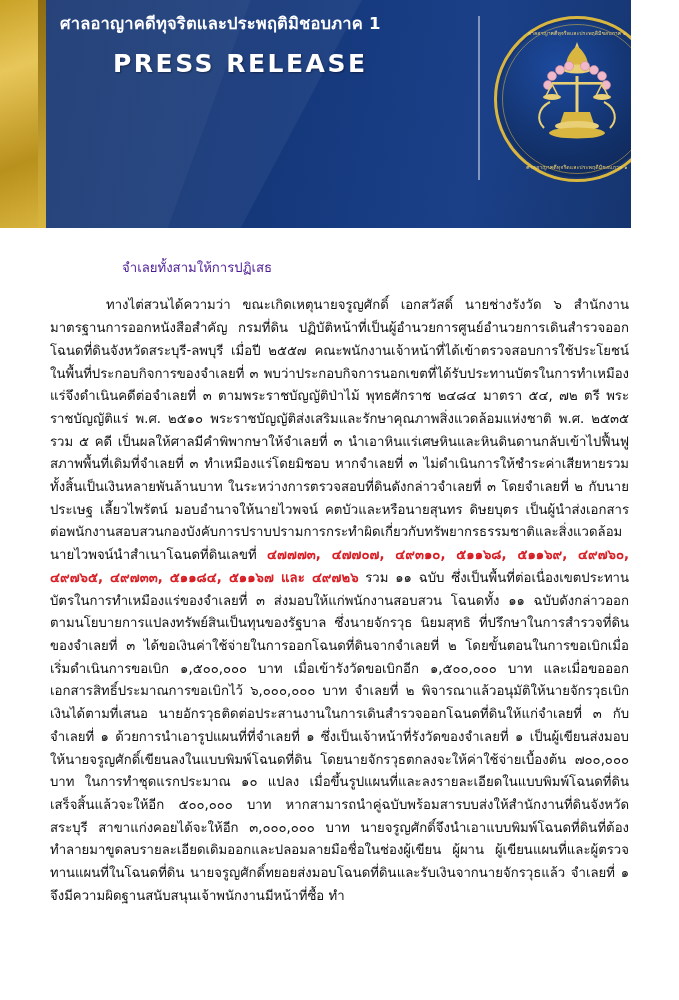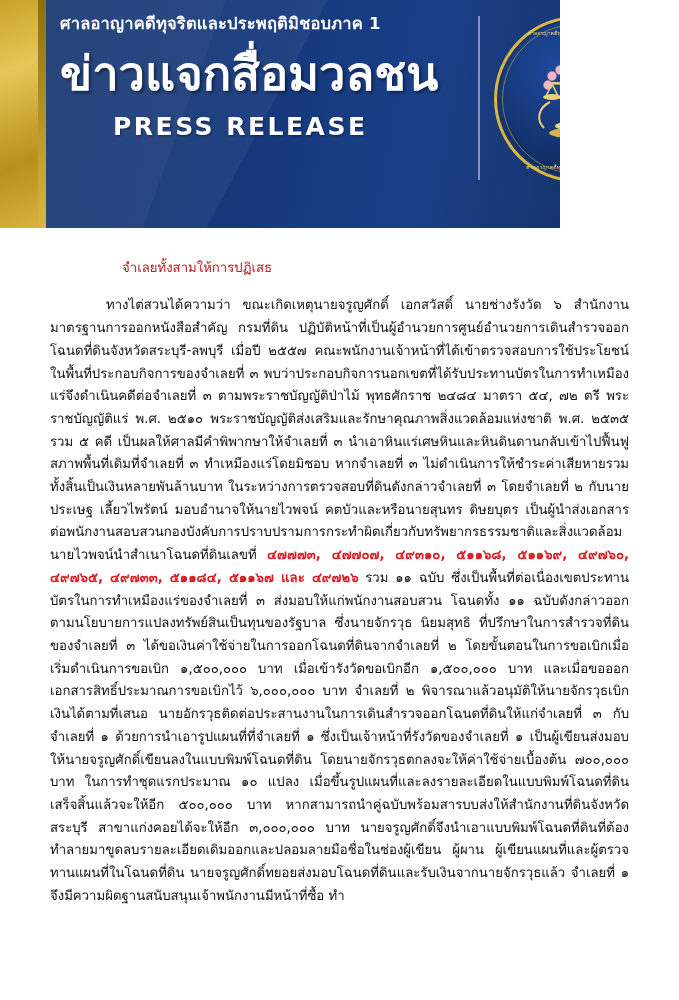--- a/index.html
+++ b/index.html
@@ -11,21 +11,21 @@
     height: 1000px;
     background: #ffffff;
     font-family: "DejaVu Sans", "Liberation Sans", sans-serif;
     overflow: hidden;
     position: relative;
   }
 
   
   .header {
     position: relative;
-    width: 560px;
+    width: 631px;
     height: 228px;
     background: linear-gradient(100deg, #12306b 0%, #15387b 45%, #1b4088 75%, #16356f 100%);
     overflow: hidden;
   }
   .header-diag {
     position: absolute;
     top: 0;
     left: 0;
     width: 100%;
     height: 100%;
@@ -147,21 +147,21 @@
     letter-spacing: 0.6px;
   }
 
   
   .body-wrap {
     padding: 30px 34px 0 34px;
     box-sizing: border-box;
   }
   .salutation {
     font-size: 13.2px;
-    color: #b91c1c;
+    color: #4c1d95;
     margin-left: 88px;
     margin-bottom: 10px;
     line-height: 1.55;
   }
   .para {
     font-size: 13.2px;
     color: #111111;
     line-height: 1.72;
     text-align: justify;
     text-justify: inter-word;
@@ -175,21 +175,20 @@
 </style>
 </head>
 <body>
 
 <div class="header">
   <div class="header-diag"></div>
   <div class="gold-left"></div>
 
   <div class="header-text">
     <div class="th-title">ศาลอาญาคดีทุจริตและประพฤติมิชอบภาค 1</div>
-    <div class="big-thai">ข่าวแจกสื่อมวลชน</div>
     <div class="press-release">PRESS RELEASE</div>
   </div>
 
   <div class="vsep"></div>
 
   <div class="emblem">
     <div class="ring"></div>
     <div class="ringtext"></div>
     <svg viewBox="0 0 166 166" width="166" height="166" aria-hidden="true">
 

